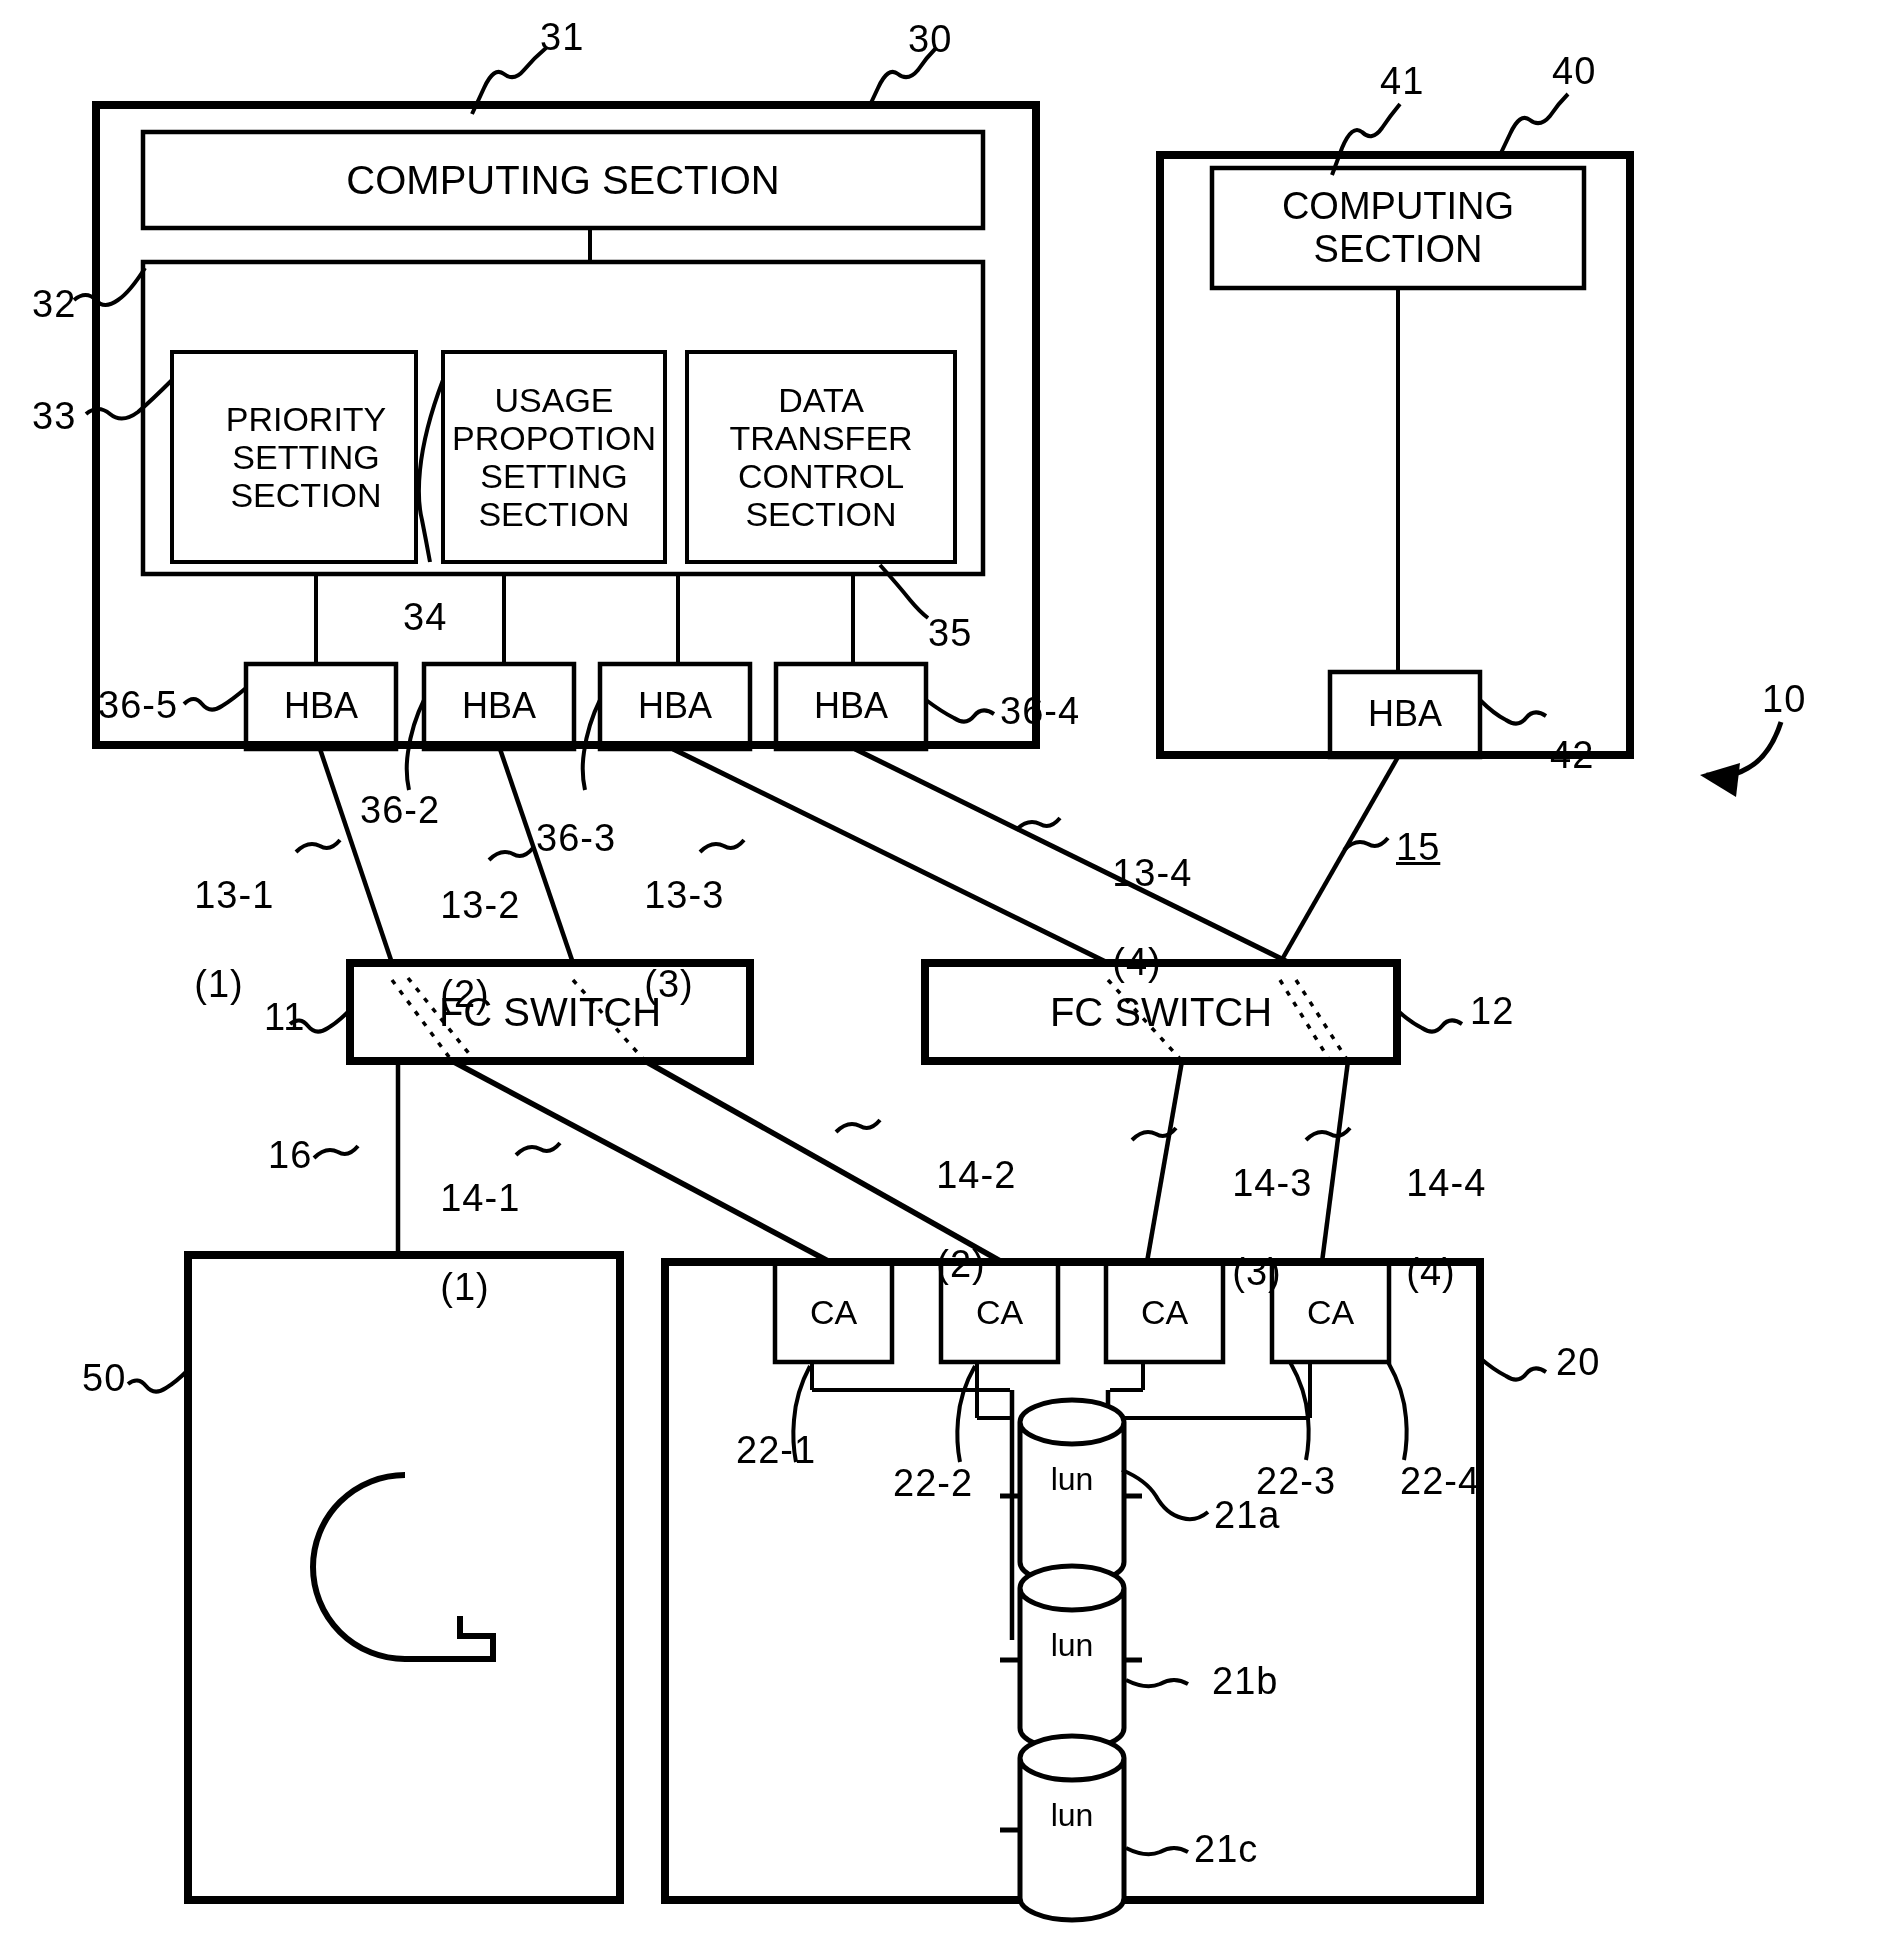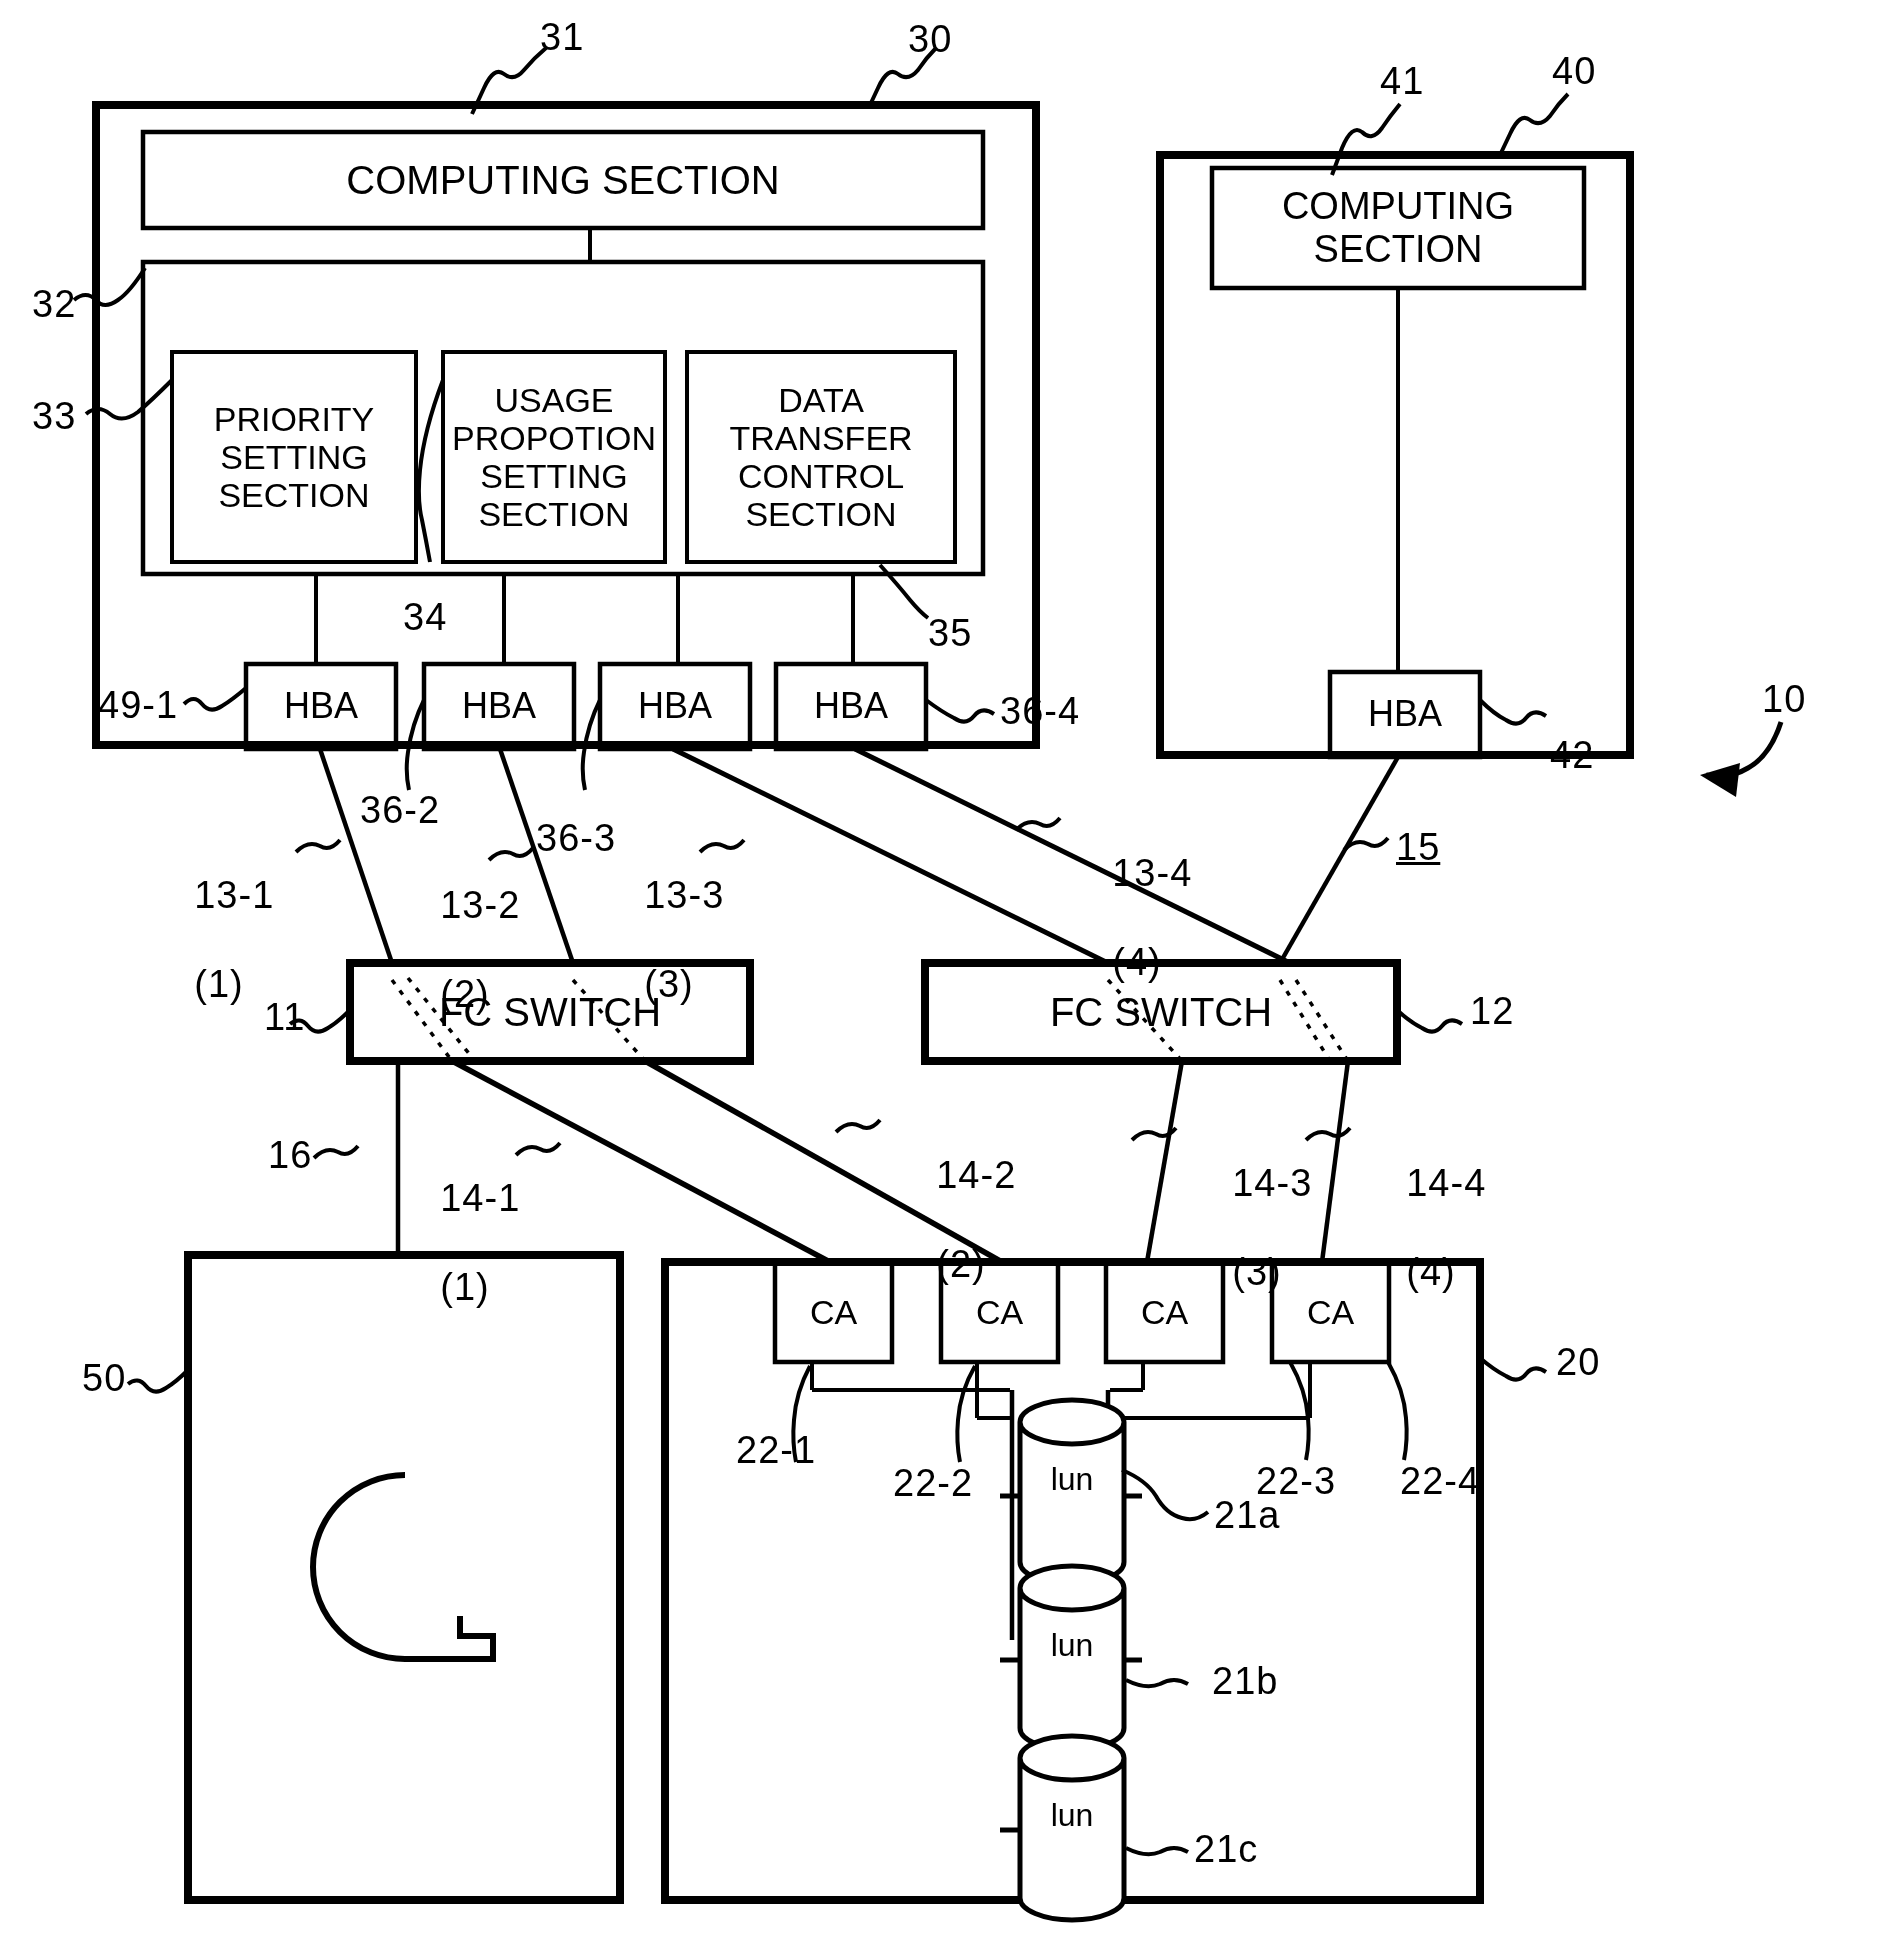--- a/index.html
+++ b/index.html
@@ -188,21 +188,21 @@
     <path d="M 810 1366 Q 796 1392 794 1420 Q 792 1442 796 1462" fill="none" stroke="#000" stroke-width="4"></path>
     <path d="M 975 1366 Q 960 1392 958 1420 Q 956 1442 960 1462" fill="none" stroke="#000" stroke-width="4"></path>
     <path d="M 1290 1362 Q 1306 1390 1308 1418 Q 1310 1440 1306 1460" fill="none" stroke="#000" stroke-width="4"></path>
     <path d="M 1388 1362 Q 1404 1390 1406 1418 Q 1408 1440 1404 1460" fill="none" stroke="#000" stroke-width="4"></path>
 
   </svg>
 
   <div class="boxtext" style="left:143px; top:132px; width:840px; height:96px; font-size:40px;">COMPUTING SECTION</div>
 
 
-  <div class="boxtext" style="left:172px; top:352px; width:244px; height:210px; font-size:34px;">PRIORITY
+  <div class="boxtext" style="left:184px; top:352px; width:244px; height:210px; font-size:34px;">PRIORITY
 SETTING
 SECTION</div>
   <div class="boxtext" style="left:443px; top:352px; width:222px; height:210px; font-size:34px;">USAGE
 PROPOTION
 SETTING
 SECTION</div>
   <div class="boxtext" style="left:687px; top:352px; width:268px; height:210px; font-size:34px;">DATA
 TRANSFER
 CONTROL
 SECTION</div>
@@ -228,21 +228,21 @@
   <div class="boxtext" style="left:1020px; top:1616px; width:104px; height:60px; font-size:32px;">lun</div>
   <div class="boxtext" style="left:1020px; top:1786px; width:104px; height:60px; font-size:32px;">lun</div>
 
   <div class="ref" style="left:540px; top:16px;">31</div>
   <div class="ref" style="left:908px; top:18px;">30</div>
   <div class="ref" style="left:32px; top:283px;">32</div>
   <div class="ref" style="left:32px; top:395px;">33</div>
   <div class="ref" style="left:403px; top:596px;">34</div>
   <div class="ref" style="left:928px; top:612px;">35</div>
 
-  <div class="ref" style="left:98px; top:684px;">49-1</div>
+  <div class="ref" style="left:98px; top:684px;">36-5</div>
   <div class="ref" style="left:360px; top:789px;">36-2</div>
   <div class="ref" style="left:536px; top:789px;margin-top:28px;">36-3</div>
   <div class="ref" style="left:1000px; top:690px;">36-4</div>
 
   <div class="ref" style="left:1380px; top:60px;">41</div>
   <div class="ref" style="left:1552px; top:50px;">40</div>
   <div class="ref" style="left:1550px; top:734px;">42</div>
   <div class="ref" style="left:1762px; top:678px;">10</div>
 
   <div class="ref ref-2l" style="left:148px; top:828px;">

